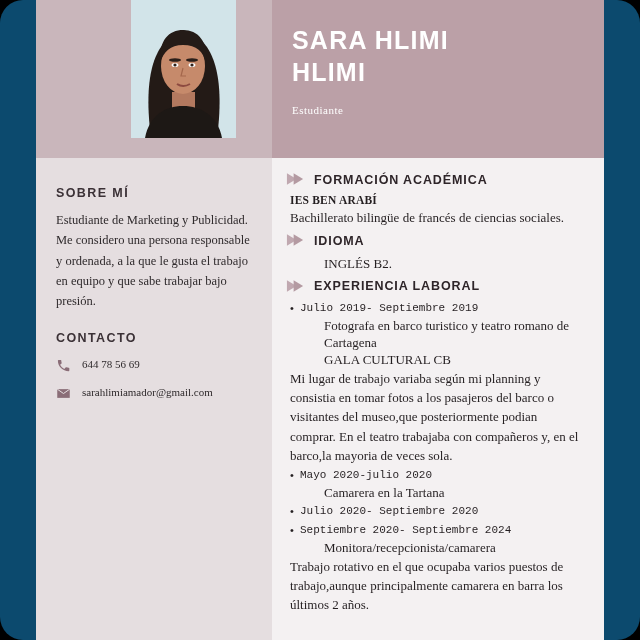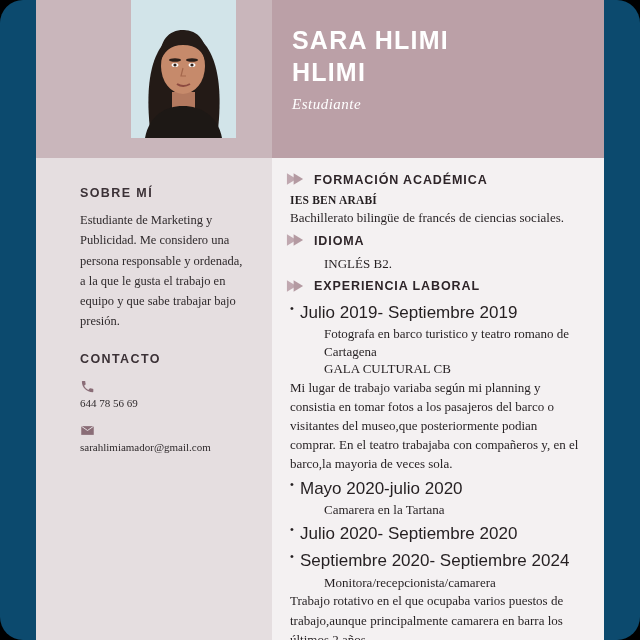--- a/index.html
+++ b/index.html
@@ -69,24 +69,23 @@
   }
   .name-line {
     font-family: "Liberation Sans", sans-serif;
     font-weight: bold;
     font-size: 25px;
     letter-spacing: 1.2px;
     color: #ffffff;
     line-height: 1.28;
   }
   .role-line {
-    margin-top: 8px;
+    margin-top: 16px;
     font-family: "Liberation Serif", serif;
-    font-style: italic;
-    font-size: 15px;
+    font-size: 11px;
     color: #ffffff;
     letter-spacing: 0.5px;
   }
   
   #body-left {
     position: absolute;
     left: 0;
     top: 158px;
     width: 236px;
     height: 482px;
@@ -95,21 +94,21 @@
   #body-right {
     position: absolute;
     left: 236px;
     top: 158px;
     width: 332px;
     height: 482px;
     background: #f4f1f2;
   }
   
   .left-inner {
-    padding: 28px 22px 0 44px;
+    padding: 28px 22px 0 20px;
   }
   .left-heading {
     font-family: "Liberation Sans", sans-serif;
     font-weight: bold;
     font-size: 12.5px;
     letter-spacing: 1.4px;
     color: #3b3136;
     margin-bottom: 10px;
   }
   .left-par {
@@ -119,21 +118,20 @@
     color: #2f2a2c;
     margin: 0;
   }
   .contact-block {
     margin-top: 20px;
   }
   .contact-row {
     display: flex;
     align-items: flex-start;
     margin-top: 12px;
-    flex-direction: column;
   }
   .contact-ico {
     width: 17px;
     height: 15px;
     flex: 0 0 17px;
     margin-right: 9px;
     margin-top: 1px;
     color: #8a6d77;
   }
   .contact-txt {
@@ -190,22 +188,22 @@
     margin-left: 4px;
     margin-top: 3px;
   }
   .bullet-dot {
     flex: 0 0 10px;
     font-size: 11px;
     color: #241f21;
     line-height: 1.45;
   }
   .bullet-label {
-    font-family: Liberation Sans, sans-serif;
-    font-size: 17px;
+    font-family: Liberation Mono, monospace;
+    font-size: 11px;
     line-height: 1.45;
     color: #241f21;
   }
 </style>
 </head>
 <body>
 
 <div id="page">
   <div id="sheet">
 

